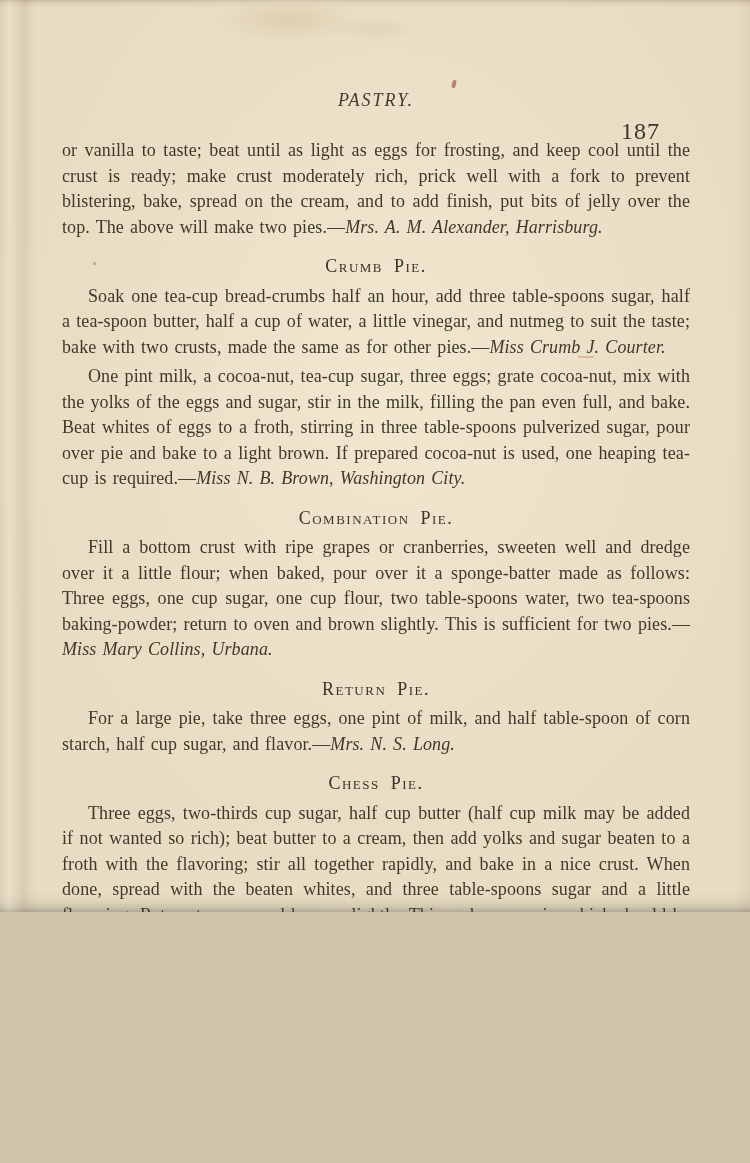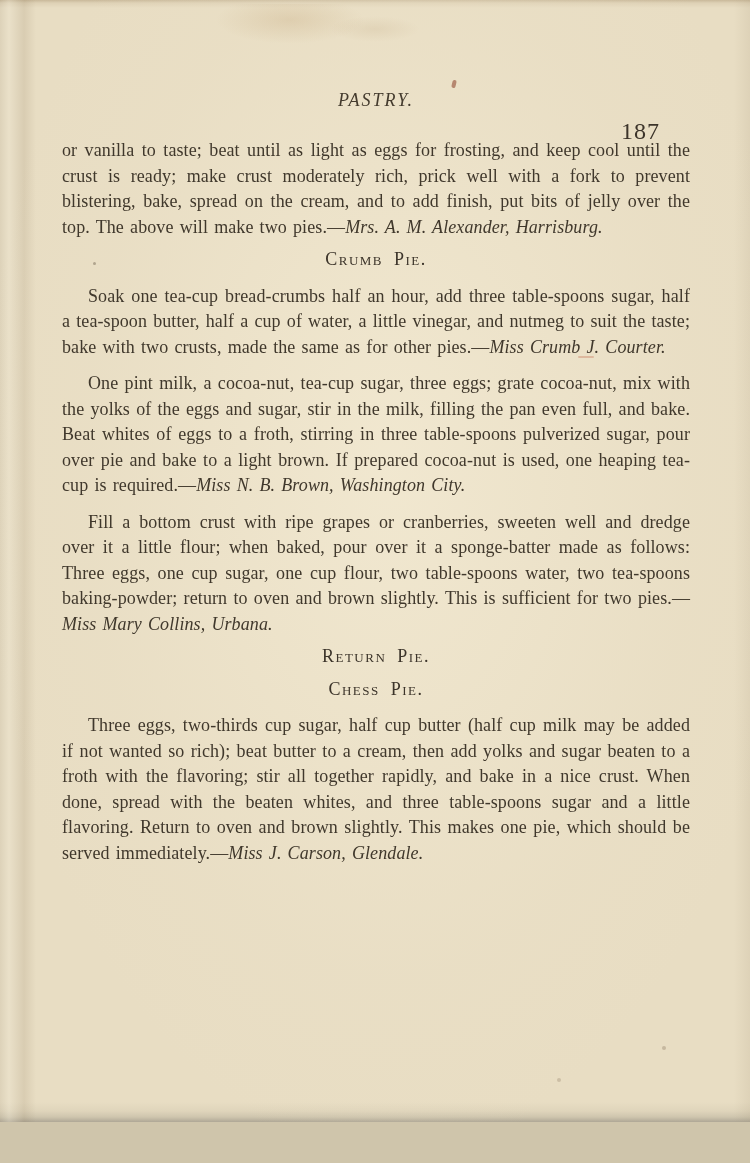--- a/index.html
+++ b/index.html
@@ -3,21 +3,21 @@
 <meta charset="utf-8">
 <style>
   html, body {
     margin: 0;
     padding: 0;
     background: #cfc5ab;
   }
   .scan {
     position: relative;
     width: 750px;
-    height: 1122px;
+    height: 912px;
     overflow: hidden;
     background-color: #e8ddc3;
     background-image:
       radial-gradient(ellipse at 52% 42%, rgba(248,240,218,0.55) 0%, rgba(236,226,201,0.25) 55%, rgba(0,0,0,0) 75%),
       linear-gradient(90deg, rgba(170,160,140,0.18) 0px, rgba(238,232,214,0.30) 9px, rgba(125,105,75,0.14) 24px, rgba(0,0,0,0) 36px),
       linear-gradient(270deg, rgba(130,112,82,0.10) 0px, rgba(0,0,0,0) 16px),
       linear-gradient(180deg, rgba(150,124,86,0.38) 0px, rgba(150,124,86,0.12) 3px, rgba(0,0,0,0) 8px),
       linear-gradient(0deg, rgba(118,114,104,0.50) 0px, rgba(140,134,118,0.28) 5px, rgba(170,162,140,0.14) 11px, rgba(0,0,0,0) 20px);
     font-family: "Liberation Serif", "DejaVu Serif", serif;
     color: #3e362b;
@@ -43,32 +43,32 @@
   .head-page {
     position: absolute;
     right: 30px;
     top: -2px;
     font-size: 24px;
     letter-spacing: 1px;
     color: #3c342a;
     margin-top: 30px;
   }
   .para {
-    margin: 11px 0 3px 0;
+    margin: 4px 0 3px 0;
     font-size: 18px;
     line-height: 25.5px;
     text-align: justify;
     word-spacing: 1.5px;
     letter-spacing: 0.1px;
     color: #40382c;
   }
   .para.indent { text-indent: 26px; }
   .attr { font-style: italic; }
   .recipe-heading {
-    margin: 7px 0 1px 0;
+    margin: 14px 0 1px 0;
     font-size: 18px;
     font-weight: normal;
     font-variant: small-caps;
     text-align: center;
     letter-spacing: 1.5px;
     word-spacing: 5px;
     line-height: 25.5px;
     color: #3c342a;
   }
   
@@ -135,25 +135,27 @@
     <section class="recipe">
       <h2 class="recipe-heading">Crumb Pie.</h2>
       <p class="para indent"><span class="body-text">Soak one tea-cup bread-crumbs half an hour, add three table-spoons sugar, half a tea-spoon butter, half a cup of water, a little vinegar, and nutmeg to suit the taste; bake with two crusts, made the same as for other pies.—</span><span class="attr">Miss Crumb J. Courter.</span></p>
     </section>
 
     <section class="recipe">
       <p class="para indent"><span class="body-text">One pint milk, a cocoa-nut, tea-cup sugar, three eggs; grate cocoa-nut, mix with the yolks of the eggs and sugar, stir in the milk, filling the pan even full, and bake.  Beat whites of eggs to a froth, stirring in three table-spoons pulverized sugar, pour over pie and bake to a light brown.  If prepared cocoa-nut is used, one heaping tea-cup is required.—</span><span class="attr">Miss N. B. Brown, Washington City.</span></p>
     </section>
 
     <section class="recipe">
+      <h2 class="recipe-heading">Combination Pie.</h2>
       <p class="para indent"><span class="body-text">Fill a bottom crust with ripe grapes or cranberries, sweeten well and dredge over it a little flour; when baked, pour over it a sponge-batter made as follows: Three eggs, one cup sugar, one cup flour, two table-spoons water, two tea-spoons baking-powder; return to oven and brown slightly.  This is sufficient for two pies.—</span><span class="attr">Miss Mary Collins, Urbana.</span></p>
     </section>
 
     <section class="recipe">
       <h2 class="recipe-heading">Return Pie.</h2>
+      <p class="para indent"><span class="body-text">For a large pie, take three eggs, one pint of milk, and half table-spoon of corn starch, half cup sugar, and flavor.—</span><span class="attr">Mrs. N. S. Long.</span></p>
     </section>
 
     <section class="recipe">
       <h2 class="recipe-heading">Chess Pie.</h2>
       <p class="para indent"><span class="body-text">Three eggs, two-thirds cup sugar, half cup butter (half cup milk may be added if not wanted so rich); beat butter to a cream, then add yolks and sugar beaten to a froth with the flavoring; stir all together rapidly, and bake in a nice crust.  When done, spread with the beaten whites, and three table-spoons sugar and a little flavoring.  Return to oven and brown slightly.  This makes one pie, which should be served immediately.—</span><span class="attr">Miss J. Carson, Glendale.</span></p>
     </section>
 
   </div>
 </div>
 

